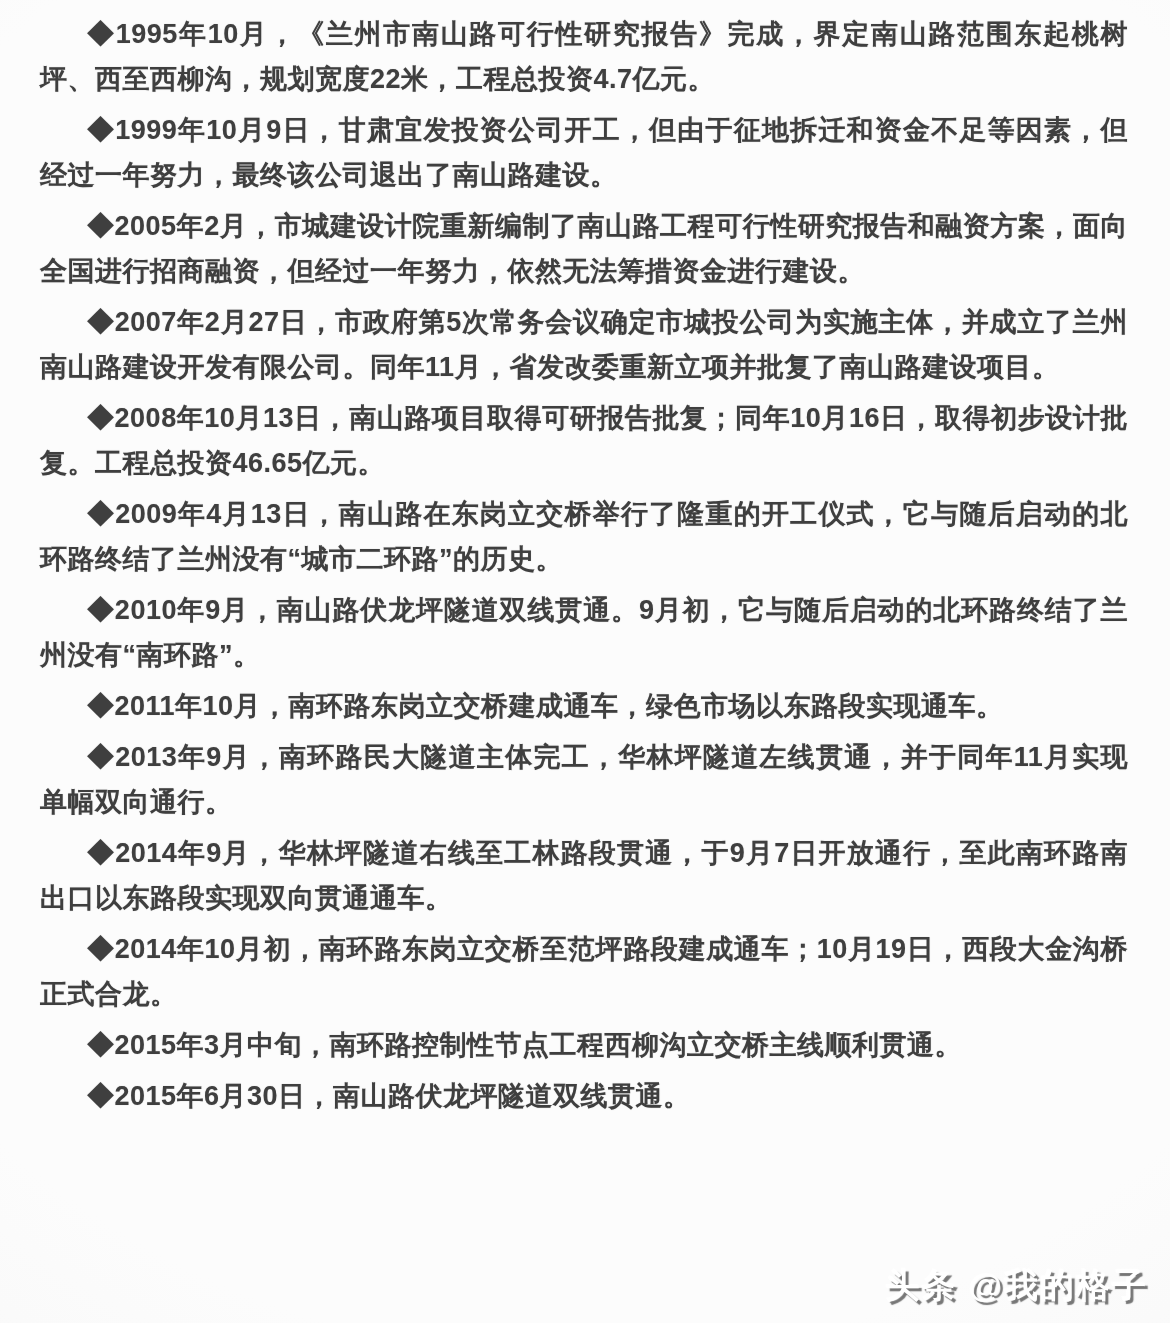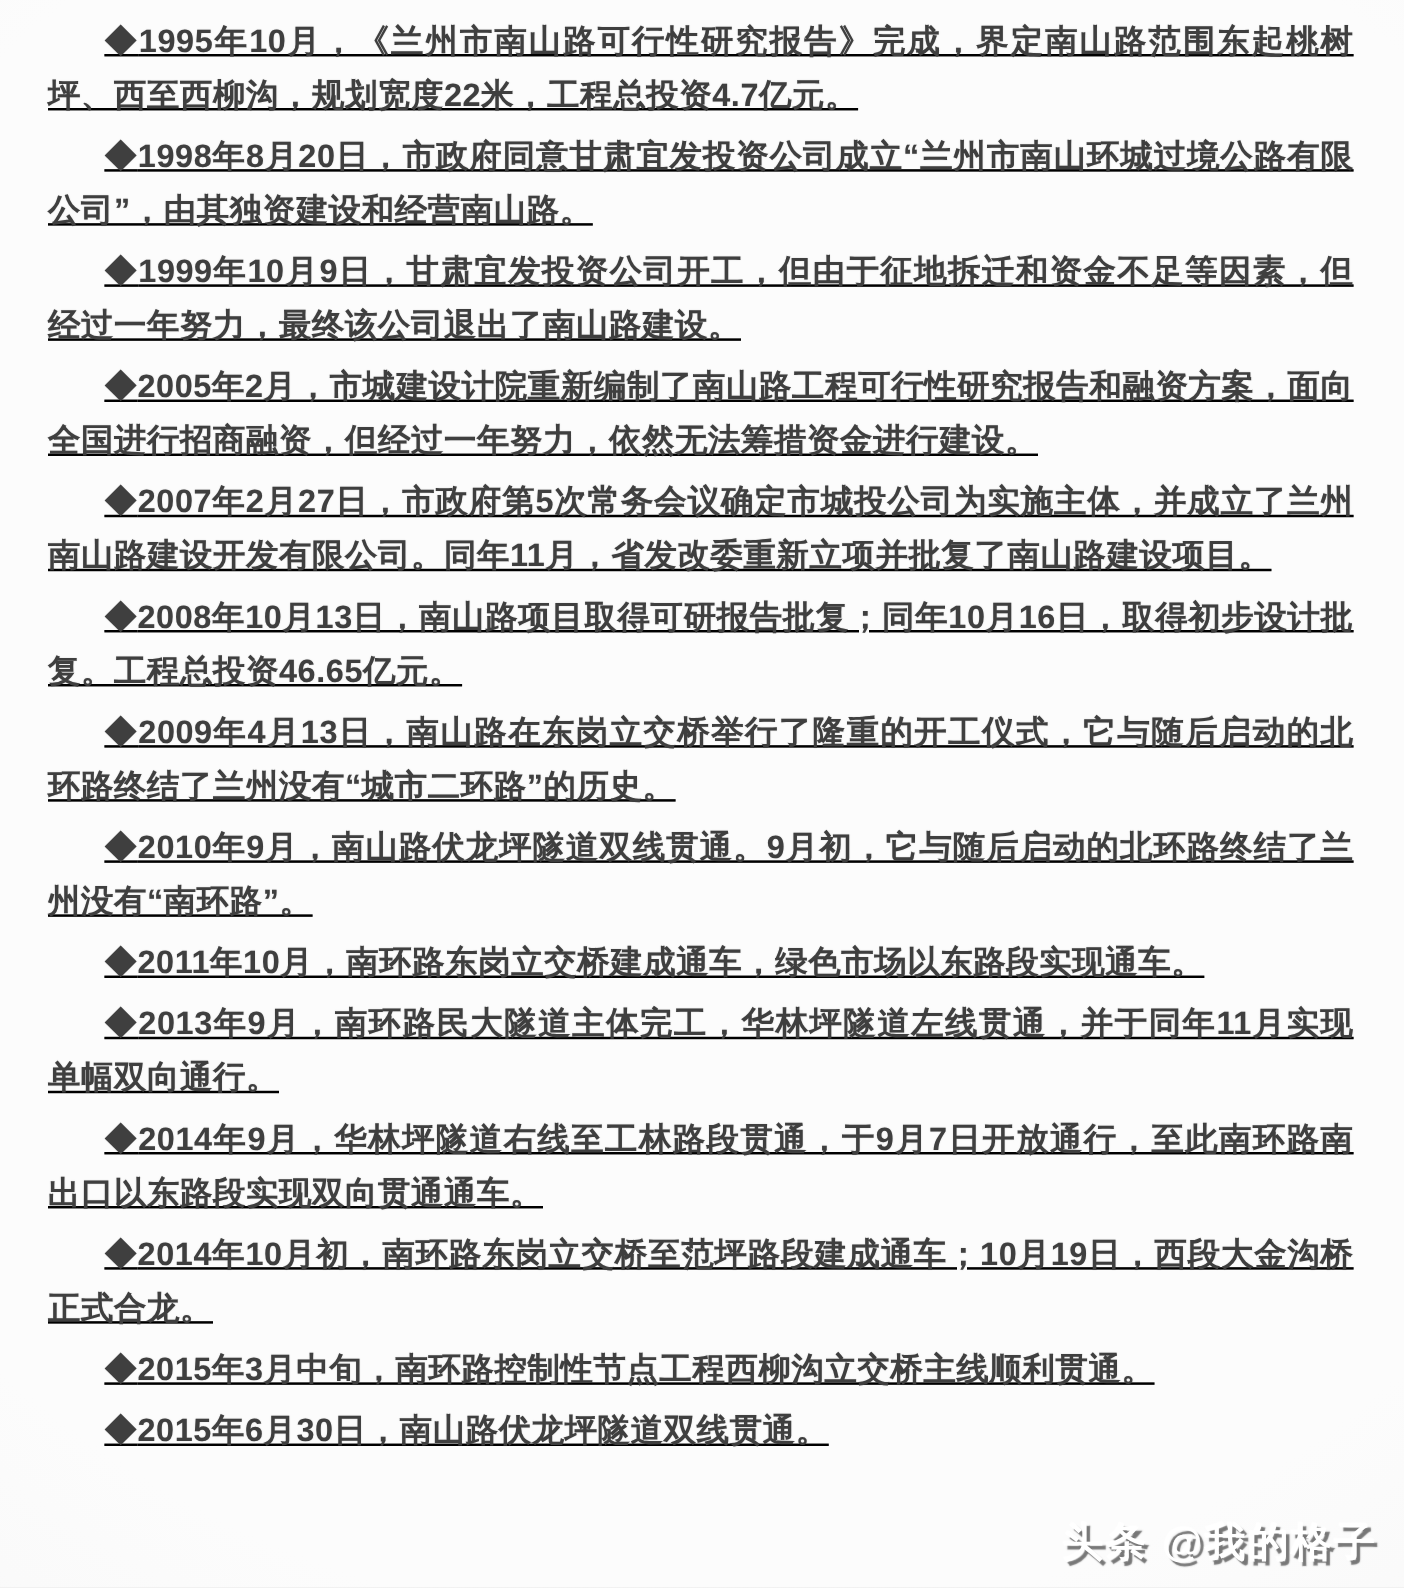--- a/index.html
+++ b/index.html
@@ -7,21 +7,20 @@
   html, body { background: #ededed; }
   .page {
     position: relative;
     width: 1170px;
     height: 1323px;
     margin: 0 auto;
     background: radial-gradient(ellipse 130% 105% at 50% 45%, #fcfcfc 55%, #f2f2f2 100%);
     padding: 12px 42px 10px 40px;
     overflow: hidden;
     font-family: "Liberation Sans", sans-serif;
-    text-decoration: underline;
   }
   .entry {
     font-size: 27px;
     line-height: 45px;
     font-weight: 600;
     color: #3f3f3f;
     text-align: justify;
     text-indent: 47px;
     margin: 0 0 6px 0;
     letter-spacing: 0.5px;
@@ -42,21 +41,20 @@
     text-shadow: 3px 3px 1px rgba(95,95,95,0.85), -1px -1px 1px rgba(255,255,255,0.9);
   }
 </style>
 </head>
 <body>
 
 <div class="page">
 
   <p class="entry"><span class="bullet">◆</span><span>1995年10月，《兰州市南山路可行性研究报告》完成，界定南山路范围东起桃树坪、西至西柳沟，规划宽度22米，工程总投资4.7亿元。</span></p>
 
-  <p class="entry"><span class="bullet">◆</span><span>1998年8月20日，市政府同意甘肃宜发投资公司成立“兰州市南山环城过境公路有限公司”，由其独资建设和经营南山路。</span></p>
 
 
   <p class="entry"><span class="bullet">◆</span><span>1999年10月9日，甘肃宜发投资公司开工，但由于征地拆迁和资金不足等因素，但经过一年努力，最终该公司退出了南山路建设。</span></p>
 
   <p class="entry"><span class="bullet">◆</span><span>2005年2月，市城建设计院重新编制了南山路工程可行性研究报告和融资方案，面向全国进行招商融资，但经过一年努力，依然无法筹措资金进行建设。</span></p>
 
   <p class="entry"><span class="bullet">◆</span><span>2007年2月27日，市政府第5次常务会议确定市城投公司为实施主体，并成立了兰州南山路建设开发有限公司。同年11月，省发改委重新立项并批复了南山路建设项目。</span></p>
 
   <p class="entry"><span class="bullet">◆</span><span>2008年10月13日，南山路项目取得可研报告批复；同年10月16日，取得初步设计批复。工程总投资46.65亿元。</span></p>
 

